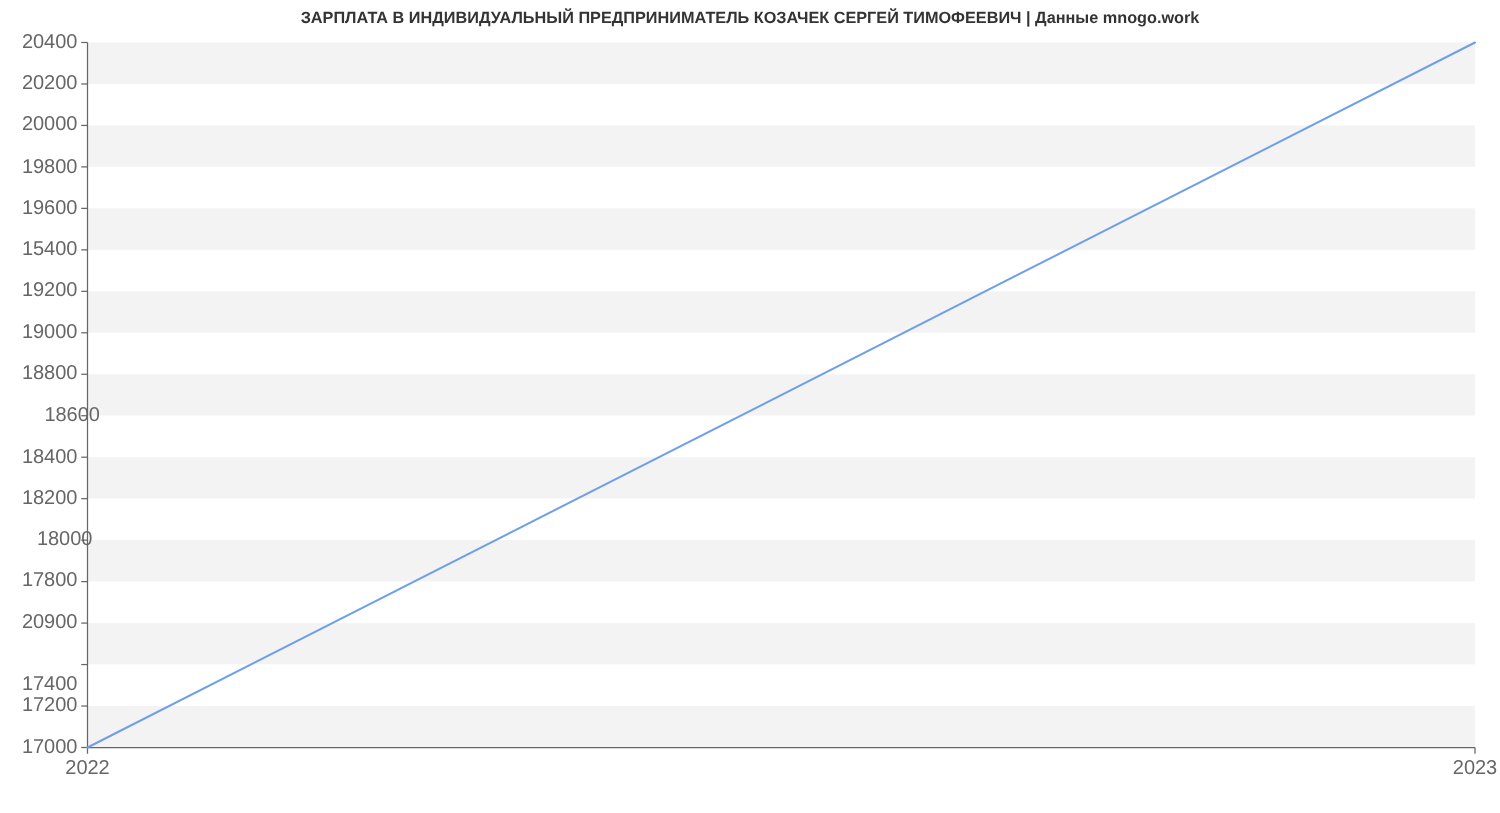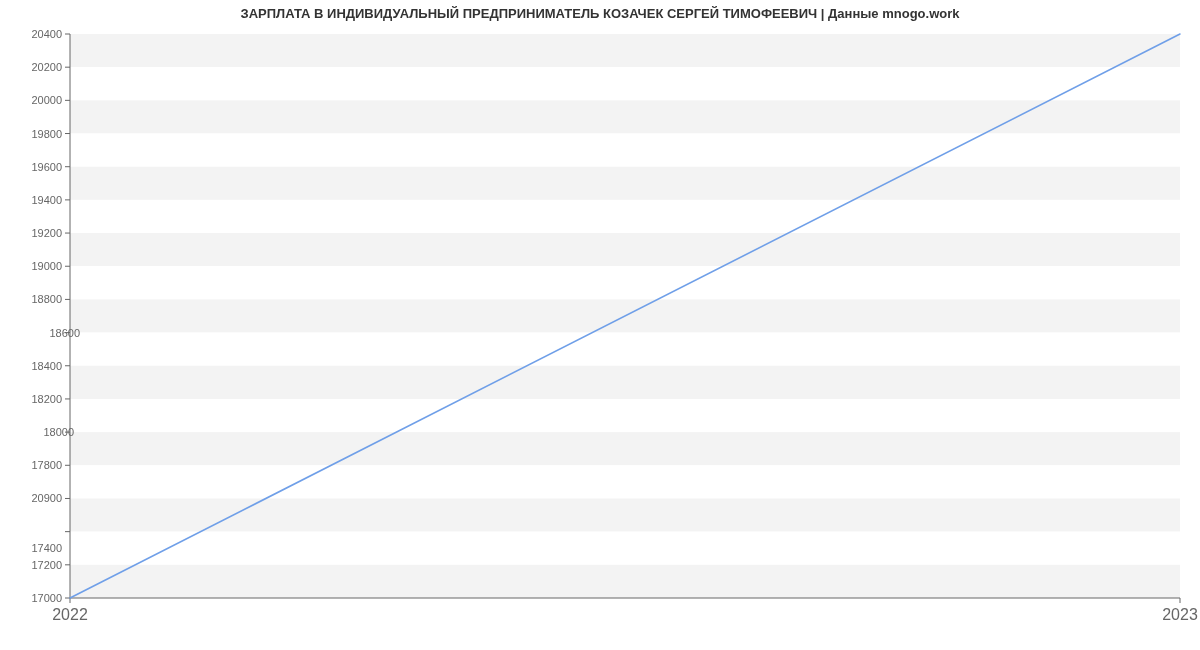--- a/index.html
+++ b/index.html
@@ -36,21 +36,21 @@
   }
   .plot svg {
     position: absolute;
     left: 0;
     top: 0;
     overflow: visible;
   }
   .y-tick-label {
     position: absolute;
     right: 1136px; 
-    font-size: 11px;
+    font-size: 16px;
     color: #666666;
     transform: translateY(-50%);
     text-align: right;
     width: 60px;
   }
   .x-tick-label {
     position: absolute;
     font-size: 16px;
     color: #666666;
     transform: translateX(-50%);
@@ -111,21 +111,21 @@
     <div class="y-tick-label" style="left: 2px; top: 531.647px; margin-top: 16px;">17400</div>
     <div class="y-tick-label" style="left: 2px; top: 498.471px;">20900</div>
     <div class="y-tick-label" style="left: 2px; top: 465.294px;">17800</div>
     <div class="y-tick-label" style="left: 14px; top: 432.118px;">18000</div>
     <div class="y-tick-label" style="left: 2px; top: 398.941px;">18200</div>
     <div class="y-tick-label" style="left: 2px; top: 365.765px;">18400</div>
     <div class="y-tick-label" style="left: 20px; top: 332.588px;">18600</div>
     <div class="y-tick-label" style="left: 2px; top: 299.412px;">18800</div>
     <div class="y-tick-label" style="left: 2px; top: 266.235px;">19000</div>
     <div class="y-tick-label" style="left: 2px; top: 233.059px;">19200</div>
-    <div class="y-tick-label" style="left: 2px; top: 199.882px;">19400</div>
+    <div class="y-tick-label" style="left: 2px; top: 199.882px;">15400</div>
     <div class="y-tick-label" style="left: 2px; top: 166.706px;">19600</div>
     <div class="y-tick-label" style="left: 2px; top: 133.529px;">19800</div>
     <div class="y-tick-label" style="left: 2px; top: 100.353px;">20000</div>
     <div class="y-tick-label" style="left: 2px; top: 67.1765px;">20200</div>
     <div class="y-tick-label" style="left: 2px; top: 34px;">20400</div>
     <div class="x-tick-label" style="left: 70px; top: 606px;">2022</div>
     <div class="x-tick-label" style="left: 1180px; top: 606px;">2023</div>
   </div>
 
 </body></html>

